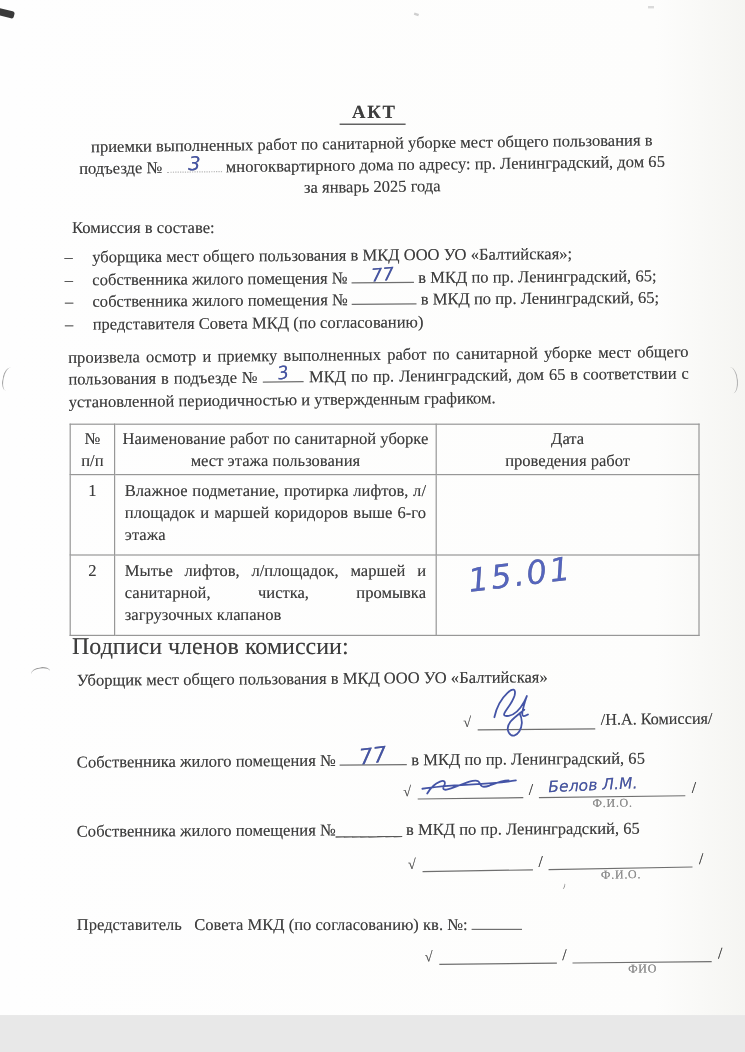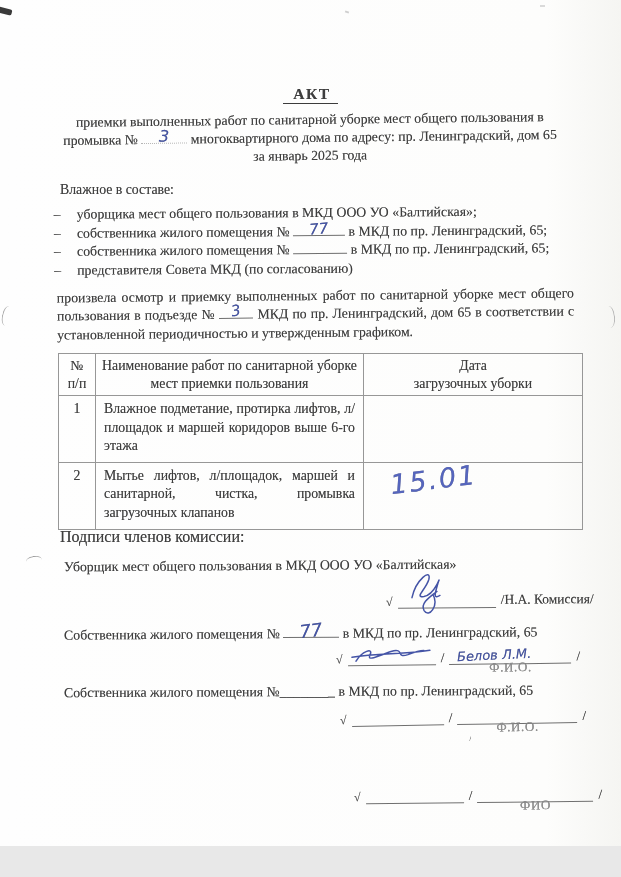--- a/index.html
+++ b/index.html
@@ -43,29 +43,29 @@
 
   table.work{position:absolute;left:58px;top:353px;border-collapse:collapse;font-size:13.8px;table-layout:fixed;}
   table.work th,table.work td{border:1px solid #979797;font-weight:normal;}
   table.work th{white-space:pre-line;text-align:center;vertical-align:middle;height:42px;padding:2px 4px;line-height:17.5px;}
   table.work td{vertical-align:top;padding:4px 8px 6px;line-height:18.6px;}
   td.cnum{text-align:center;}
   td.cwork{text-align:justify;}
   td.cdate{position:relative;overflow:visible;}
   .hw-date{position:absolute;left:26px;top:8px;font-size:27px;transform:rotate(-7deg);color:#5565bd;letter-spacing:2px;}
 
-  .sig-heading{position:absolute;left:60px;top:528px;font-size:16px;}
+  .sig-heading{position:absolute;left:60px;top:528px;font-size:20px;}
   .label-line{position:absolute;font-size:13.8px;}
 
   .sigline{position:absolute;font-size:13.5px;display:flex;align-items:flex-end;gap:5px;}
   .sigline .check{font-size:12px;color:#5a5a5a;line-height:14px;}
   .sblank{display:inline-block;position:relative;border-bottom:1px solid #6f6f6f;height:15px;}
   .slash{line-height:15px;}
   .sname{line-height:16px;white-space:nowrap;}
-  .fio{position:absolute;left:50%;bottom:-12px;transform:translateX(-50%);font-size:13px;color:#8f8f8f;letter-spacing:.6px;font-family:"Liberation Serif",serif;font-style:normal;}
+  .fio{position:absolute;left:50%;bottom:-12px;transform:translateX(-50%);font-size:10px;color:#8f8f8f;letter-spacing:.6px;font-family:"Liberation Serif",serif;font-style:normal;}
   .hw-name{position:absolute;left:8px;bottom:1px;font-size:13px;white-space:nowrap;transform:rotate(-2deg);}
   .scribble{position:absolute;overflow:visible;}
   .scr1{left:6px;top:-32px;}
   .scr2{left:0px;top:-10px;}
 </style>
 </head>
 <body>
 
 <div class="page">
 
@@ -76,27 +76,27 @@
   <div class="art-paren-right"></div>
   <div class="art-arc"></div>
   <div class="art-comma"></div>
 
   <div class="title txt">
     <span>АКТ</span>
   </div>
 
   <div class="subtitle txt">
     <span>приемки выполненных работ по санитарной уборке мест общего пользования в</span><br>
-    <span>промывка №</span>
+    <span>подъезде №</span>
     <span class="blank dotted" style="width:46px"><span class="hw hw-pos">3</span></span>
     <span>многоквартирного дома по адресу: пр. Ленинградский, дом 65</span><br>
     <span>за январь 2025 года</span>
   </div>
 
-  <div class="commission-heading txt">Влажное в составе:</div>
+  <div class="commission-heading txt">Комиссия в составе:</div>
 
   <div class="members txt">
     <div class="member">
       <span class="marker">–</span>
       <span>уборщика мест общего пользования в МКД ООО УО «Балтийская»;</span>
     </div>
     <div class="member">
       <span class="marker">–</span>
       <span>
         <span>собственника жилого помещения №</span>
@@ -128,23 +128,23 @@
     <colgroup>
         <col style="width:37px">
         <col style="width:268px">
         <col style="width:219px">
       </colgroup>
     <thead>
       <tr>
         <th>№
 п/п</th>
         <th>Наименование работ по санитарной уборке
-мест приемки пользования</th>
+мест этажа пользования</th>
         <th>Дата
-загрузочных уборки</th>
+проведения работ</th>
       </tr>
     </thead>
     <tbody>
       <tr>
         <td class="cnum">1</td>
         <td class="cwork">Влажное подметание, протирка лифтов, л/площадок и маршей коридоров выше 6-го этажа</td>
         <td class="cdate"></td>
       </tr>
       <tr>
         <td class="cnum">2</td>
@@ -196,20 +196,24 @@
   <div class="sigline txt" style="left:340px;top:710px;transform:rotate(-1deg)">
     <span class="check">√</span>
     <span class="sblank" style="width:92px"></span>
     <span class="slash">/</span>
     <span class="sblank" style="width:120px">
       <span class="fio">Ф.И.О.</span>
     </span>
     <span class="slash">/</span>
   </div>
 
+  <div class="label-line txt" style="left:64px;top:762px">
+    <span>Представитель&nbsp;&nbsp;&nbsp;Совета МКД (по согласованию) кв. №:</span>
+    <span class="blank" style="width:42px"></span>
+  </div>
 
   <div class="sigline txt" style="left:354px;top:788px;transform:rotate(-.6deg)">
     <span class="check">√</span>
     <span class="sblank" style="width:98px"></span>
     <span class="slash">/</span>
     <span class="sblank" style="width:116px">
       <span class="fio">ФИО</span>
     </span>
     <span class="slash">/</span>
   </div>

